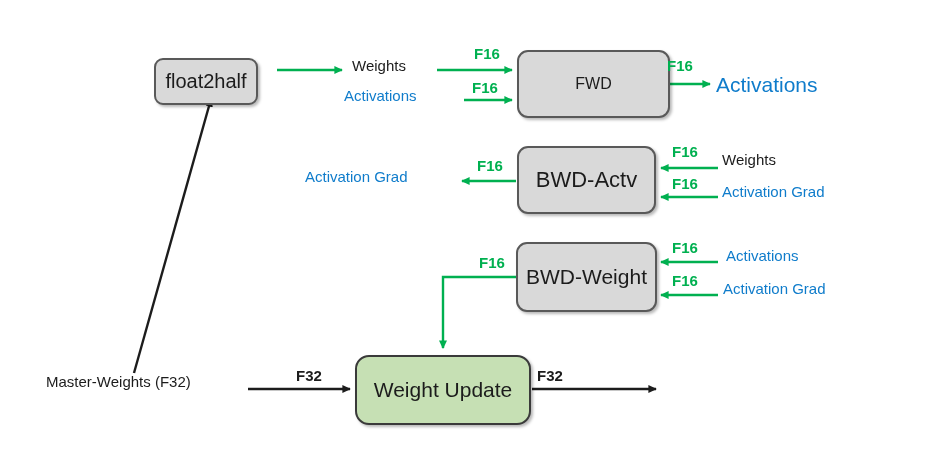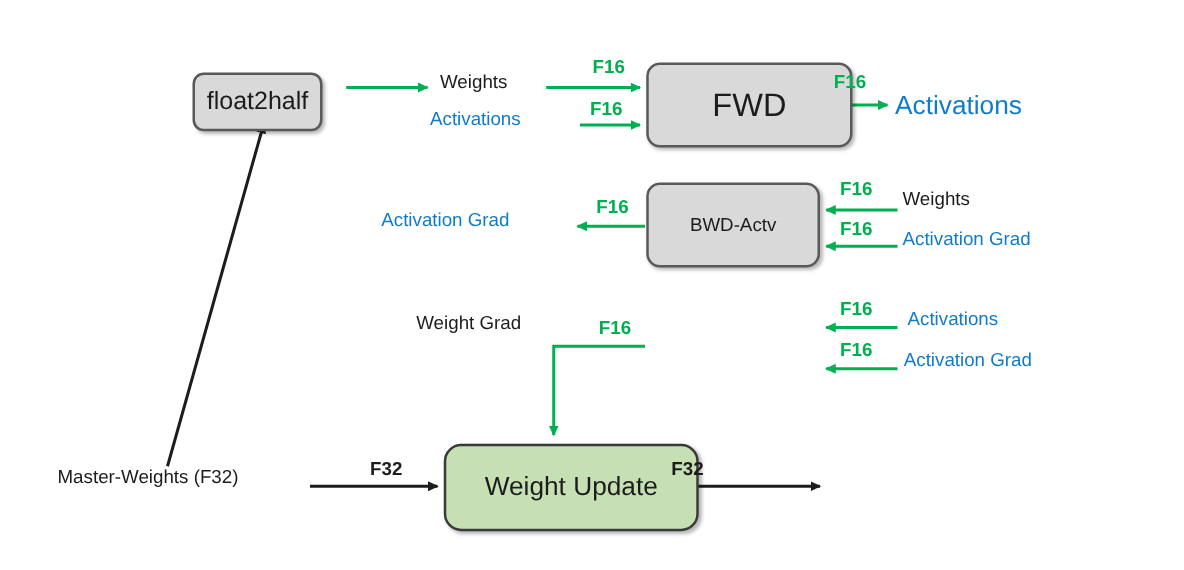--- a/index.html
+++ b/index.html
@@ -65,48 +65,50 @@
 
     <line class="sb" x1="134" y1="373" x2="211" y2="99" marker-end="url(#ab)"></line>
     <line class="sb" x1="248" y1="389" x2="350" y2="389" marker-end="url(#ab)"></line>
     <line class="sb" x1="532" y1="389" x2="656" y2="389" marker-end="url(#ab)"></line>
   </svg>
 
   <div class="node" style="left:154px;top:46px;width:104px;height:47px;font-size:20px;border-radius:9px;margin-top:12px;">
     <span>float2half</span>
   </div>
 
-  <div class="node" style="left:517px;top:50px;width:165px;height:68px;font-size:26px;">
+  <div class="node" style="left:517px;top:50px;width:153px;height:68px;font-size:16px;">
     <span>FWD</span>
   </div>
 
-  <div class="node" style="left:517px;top:146px;width:139px;height:68px;font-size:15px;">
+  <div class="node" style="left:517px;top:146px;width:139px;height:68px;font-size:22px;">
     <span>BWD-Actv</span>
   </div>
 
+  <div class="node" style="left:516px;top:242px;width:141px;height:70px;font-size:21px;">
+    <span>BWD-Weight</span>
+  </div>
 
-  <div class="node node-green" style="left:355px;top:355px;width:204px;height:70px;font-size:21px;">
+  <div class="node node-green" style="left:355px;top:355px;width:176px;height:70px;font-size:21px;">
     <span>Weight Update</span>
   </div>
 
   <div class="lbl fs20" style="left:352px;top:58px;">Weights</div>
   <div class="lbl prec" style="left:474px;top:46px;">F16</div>
   <div class="lbl fs20 blue" style="left:344px;top:88px;">Activations</div>
   <div class="lbl prec" style="left:472px;top:80px;">F16</div>
   <div class="lbl prec" style="left:667px;top:58px;">F16</div>
   <div class="lbl fs21 blue" style="left:716px;top:73px;">Activations</div>
 
   <div class="lbl fs20 blue" style="left:305px;top:169px;">Activation Grad</div>
   <div class="lbl prec" style="left:477px;top:158px;">F16</div>
   <div class="lbl fs20" style="left:722px;top:152px;">Weights</div>
   <div class="lbl prec" style="left:672px;top:144px;">F16</div>
   <div class="lbl fs20 blue" style="left:722px;top:184px;">Activation Grad</div>
   <div class="lbl prec" style="left:672px;top:176px;">F16</div>
 
-  <div class="lbl fs20" style="left:333px;top:251px;">Weight Grad</div>
   <div class="lbl prec" style="left:479px;top:255px;">F16</div>
   <div class="lbl prec" style="left:672px;top:240px;">F16</div>
   <div class="lbl fs20 blue" style="left:726px;top:248px;">Activations</div>
   <div class="lbl prec" style="left:672px;top:273px;">F16</div>
   <div class="lbl fs20 blue" style="left:723px;top:281px;">Activation Grad</div>
 
   <div class="lbl fs20" style="left:46px;top:374px;">Master-Weights (F32)</div>
   <div class="lbl prec prec-black" style="left:296px;top:368px;">F32</div>
   <div class="lbl prec prec-black" style="left:537px;top:368px;">F32</div>
 

